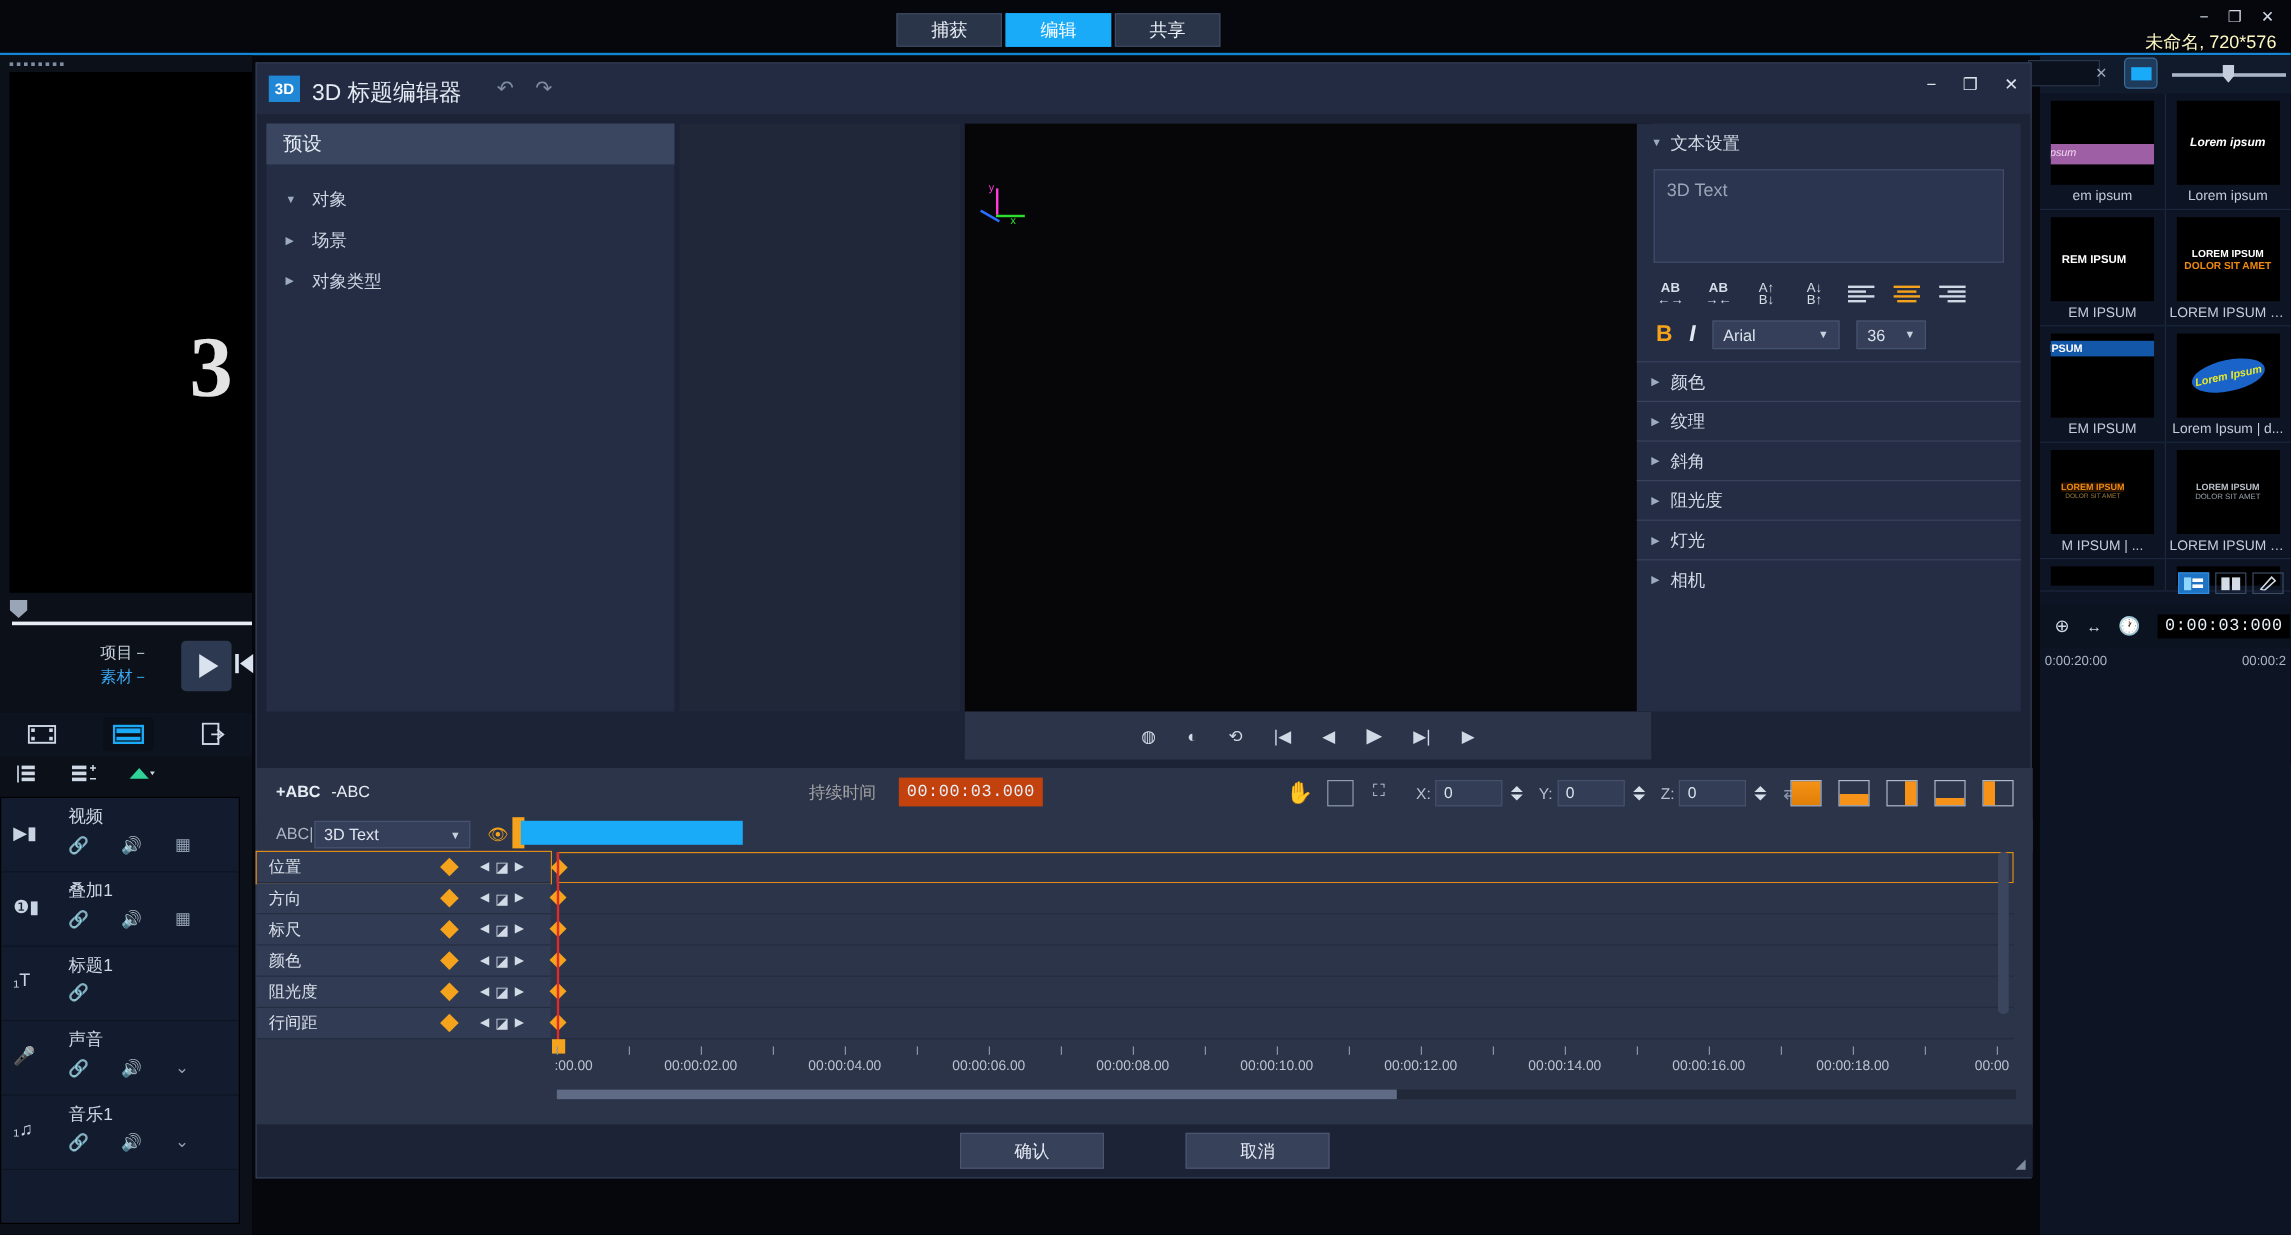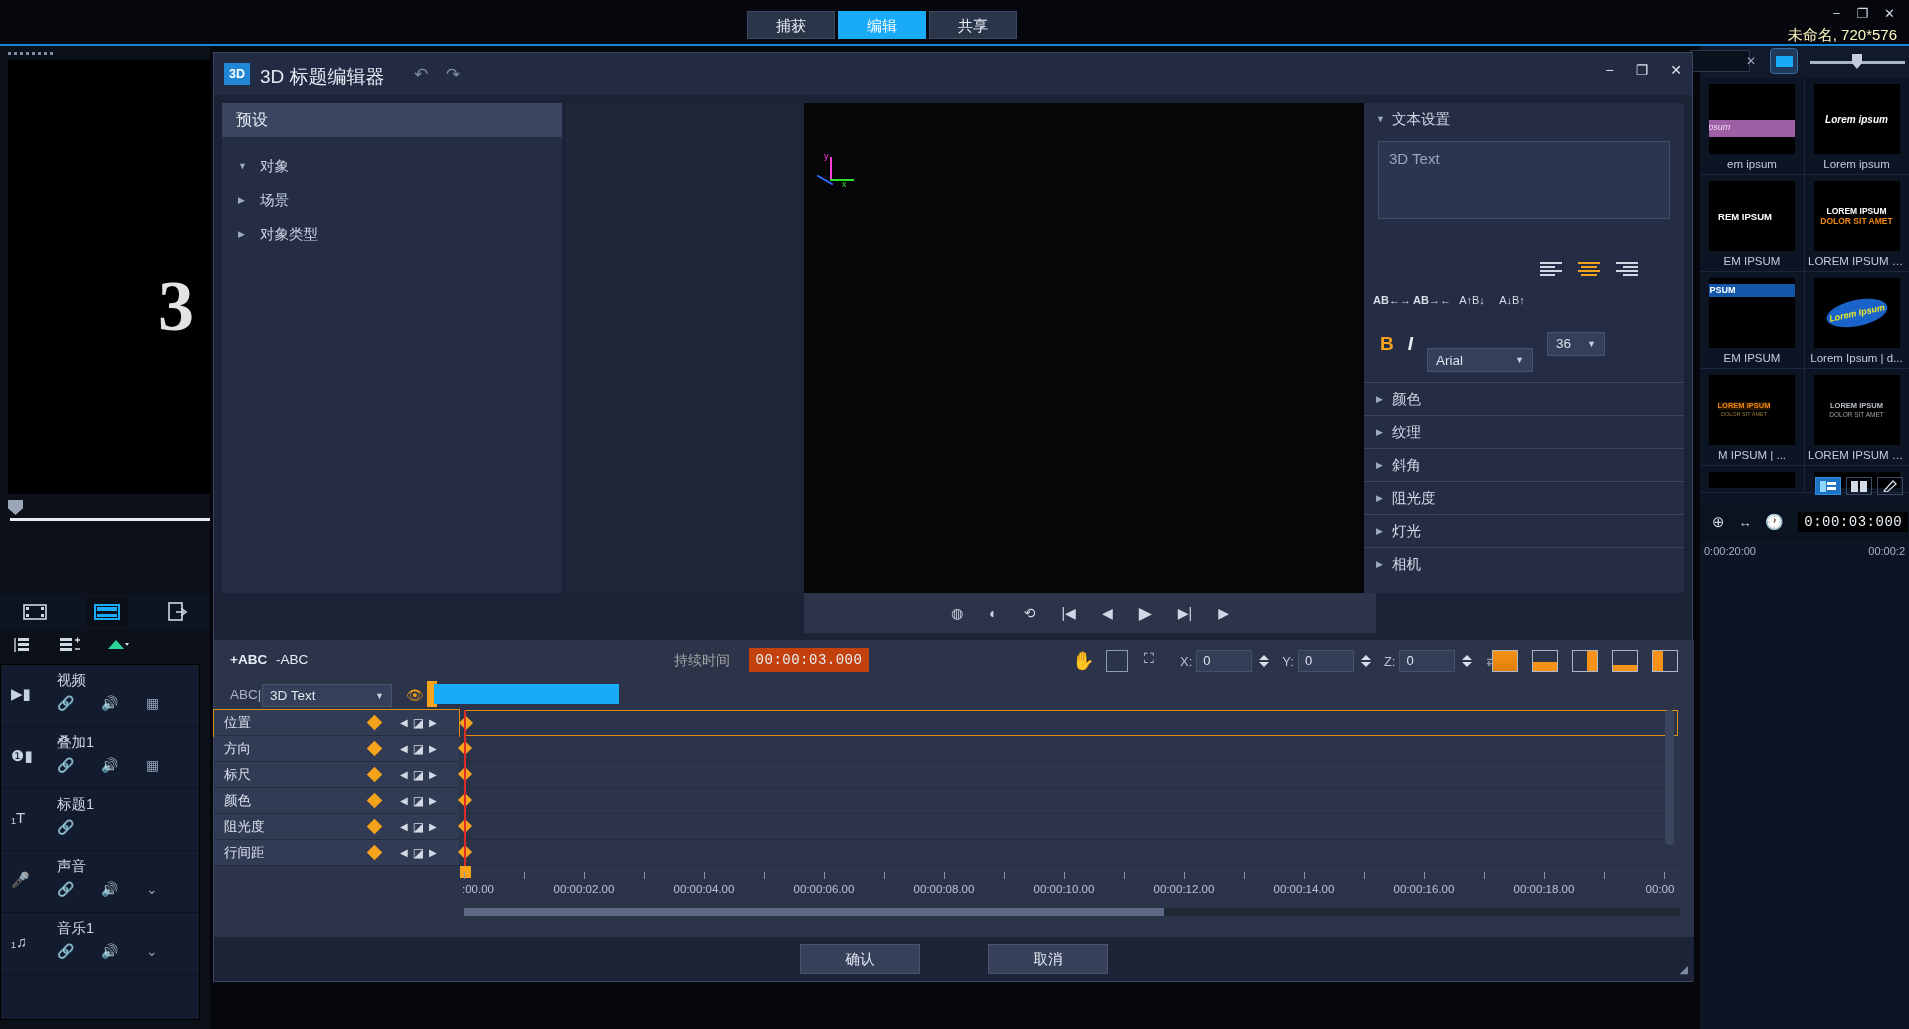--- a/index.html
+++ b/index.html
@@ -181,32 +181,32 @@
   .vp-ctrls span { cursor:pointer; }
 
   .settings-panel { position:absolute; right:8px; top:8px; width:320px; height:490px; background:#242d44; }
   .sec-head { display:flex; align-items:center; height:32px; padding-left:12px; font-size:14.5px; color:#d3dbe7; cursor:pointer;}
   .sec-head .tw { width:16px; }
   .sec-row { border-top:1px solid #39435c; }
   .text-area { margin:6px 14px 10px; height:78px; background:#2b3550; border:1px solid #414d69;
     color:#9aa5b8; font-size:15px; padding:8px 10px; }
   .fmt-row { display:flex; align-items:center; gap:16px; padding:4px 16px 6px; }
   .fmt-ic { width:24px; height:24px; position:relative; cursor:pointer; color:#d6dee9; font-size:11px;
-    display:flex; flex-direction:row; align-items:flex-end; justify-content:center; line-height:10px;margin-top:48px;}
+    display:flex; flex-direction:column; align-items:center; justify-content:center; line-height:10px;}
   .align-ic { width:22px; height:16px; display:flex; flex-direction:column; gap:2px; justify-content:center; cursor:pointer; }
   .align-ic i { height:2px; background:#cfd8e5; display:block; }
   .align-ic.on i { background:#f5a21c; }
   .font-row { display:flex; align-items:center; gap:14px; padding:4px 16px 10px; }
   .bold-b { color:#f5a21c; font-weight:bold; font-size:19px; cursor:pointer; }
   .ital-i { color:#e3e9f2; font-style:italic; font-size:19px; font-weight:bold; cursor:pointer;}
   .sel {
     background:#353f59; border:1px solid #46536f; height:24px; display:flex; align-items:center;
     justify-content:space-between; padding:0 8px; font-size:13.5px; color:#dbe2ed; cursor:pointer;
   }
-  .sel.font { width:106px;margin-top:33px; }
+  .sel.font { width:106px; }
   .sel.size { width:58px; }
   .caret { font-size:9px; color:#c7d0dd; }
 
   
   .dlg-tl { position:absolute; left:0; top:587px; width:1480px; height:300px; background:#2b3449; }
   .tl-top { position:relative; height:42px; }
   .abc-add { position:absolute; left:16px; top:12px; font-size:13.5px; color:#e6ecf4; font-weight:bold; cursor:pointer;}
   .abc-del { position:absolute; left:62px; top:12px; font-size:13.5px; color:#e6ecf4; font-weight:normal; cursor:pointer;}
   .dur-lbl { position:absolute; left:460px; top:12px; font-size:14px; color:#a3a3a3; }
   .dur-val { position:absolute; left:535px; top:8px; width:120px; height:24px; background:#c2410c;
@@ -296,20 +296,28 @@
         <i></i>
         <i></i>
         <i></i>
     </div>
     <div class="preview-black">
       <div class="preview-3">3</div>
     </div>
     <div class="scrub-row">
       <div class="scrub-head"></div>
       <div class="scrub-line"></div>
+    </div>
+    <div class="proj-ctrl">
+      <div class="proj-lbls">
+        <div class="a">项目－</div>
+        <div class="b">素材－</div>
+      </div>
+      <div class="play-btn"></div>
+      <div class="prev-btn"></div>
     </div>
 
     <div class="tool-tabs">
       <div class="tool-tab">
         <svg width="24" height="16" viewBox="0 0 24 16">
             <rect x="1" y="1" width="22" height="14" fill="none" stroke="#cfd8e5" stroke-width="1.6"></rect>
             <rect x="3" y="3" width="3" height="3" fill="#cfd8e5"></rect>
             <rect x="3" y="10" width="3" height="3" fill="#cfd8e5"></rect>
             <rect x="18" y="3" width="3" height="3" fill="#cfd8e5"></rect>
             <rect x="18" y="10" width="3" height="3" fill="#cfd8e5"></rect>

